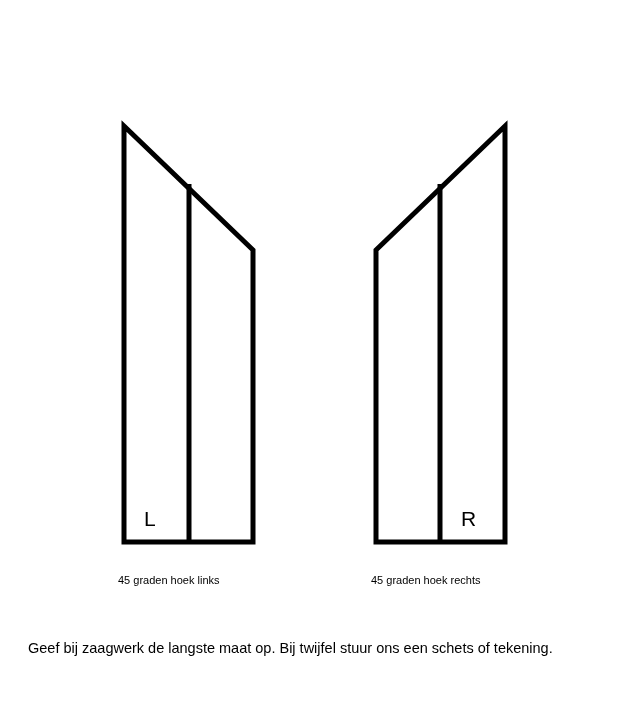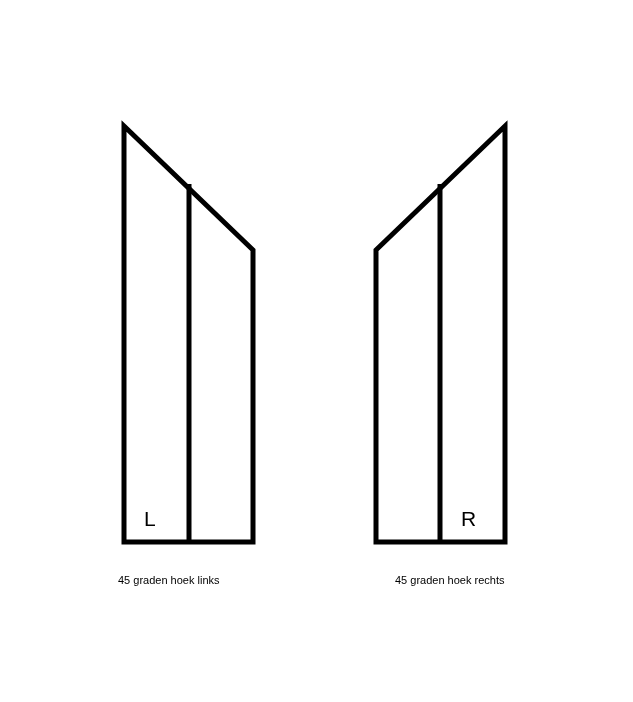--- a/index.html
+++ b/index.html
@@ -36,21 +36,20 @@
     color: #000000;
     white-space: nowrap;
   }
   #caption-left {
     left: 118px;
     top: 574px;
   }
   #caption-right {
     left: 371px;
     top: 574px;
-    margin-left: 24px;
   }
   #footer-note {
     position: absolute;
     left: 28px;
     top: 640px;
     font-size: 14.5px;
     color: #000000;
     white-space: nowrap;
   }
   .shape-letter {
@@ -76,14 +75,15 @@
       <polygon points="505,126 505,542 376,542 376,250" fill="none" stroke="#000000" stroke-width="5" stroke-linejoin="miter"></polygon>
       <line x1="440" y1="184" x2="440" y2="542" stroke="#000000" stroke-width="5"></line>
       <text class="shape-letter" x="461" y="526">R</text>
     </g>
   </svg>
 
   <div class="caption" id="caption-left">45 graden hoek links</div>
 
   <div class="caption" id="caption-right">45 graden hoek rechts</div>
 
+  <div id="footer-note">Geef bij zaagwerk de langste maat op. Bij twijfel stuur ons een schets of tekening.</div>
 
 </div>
 
 </body></html>

